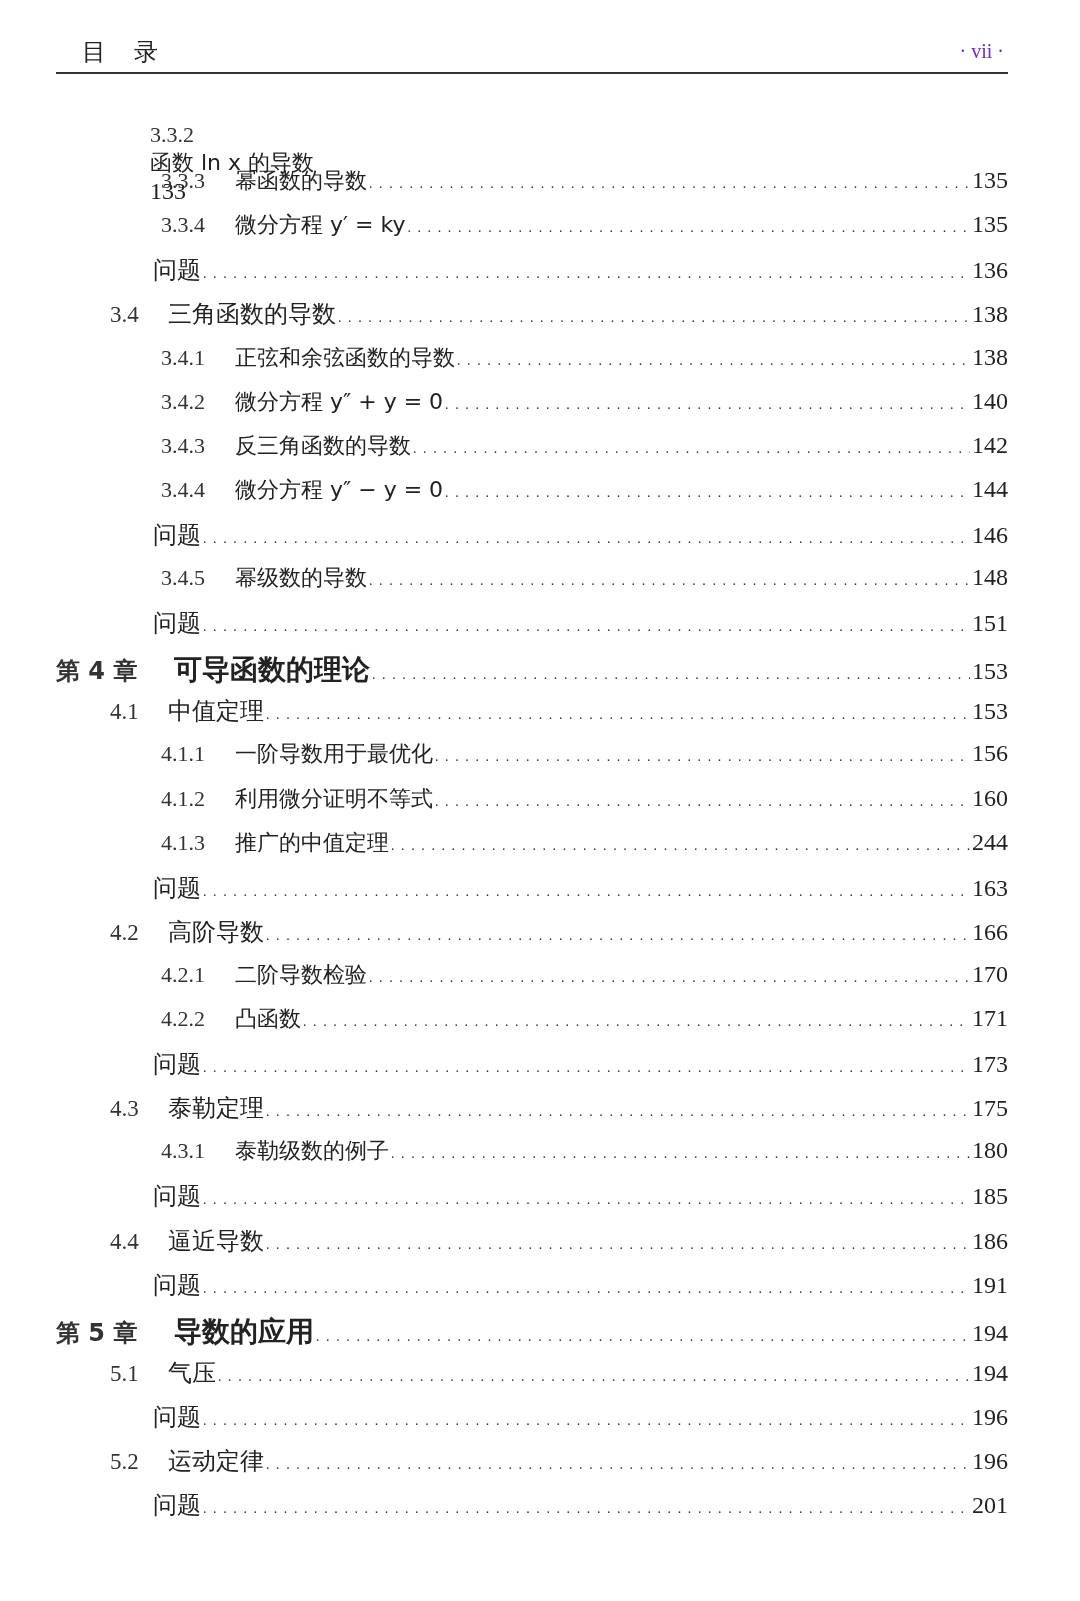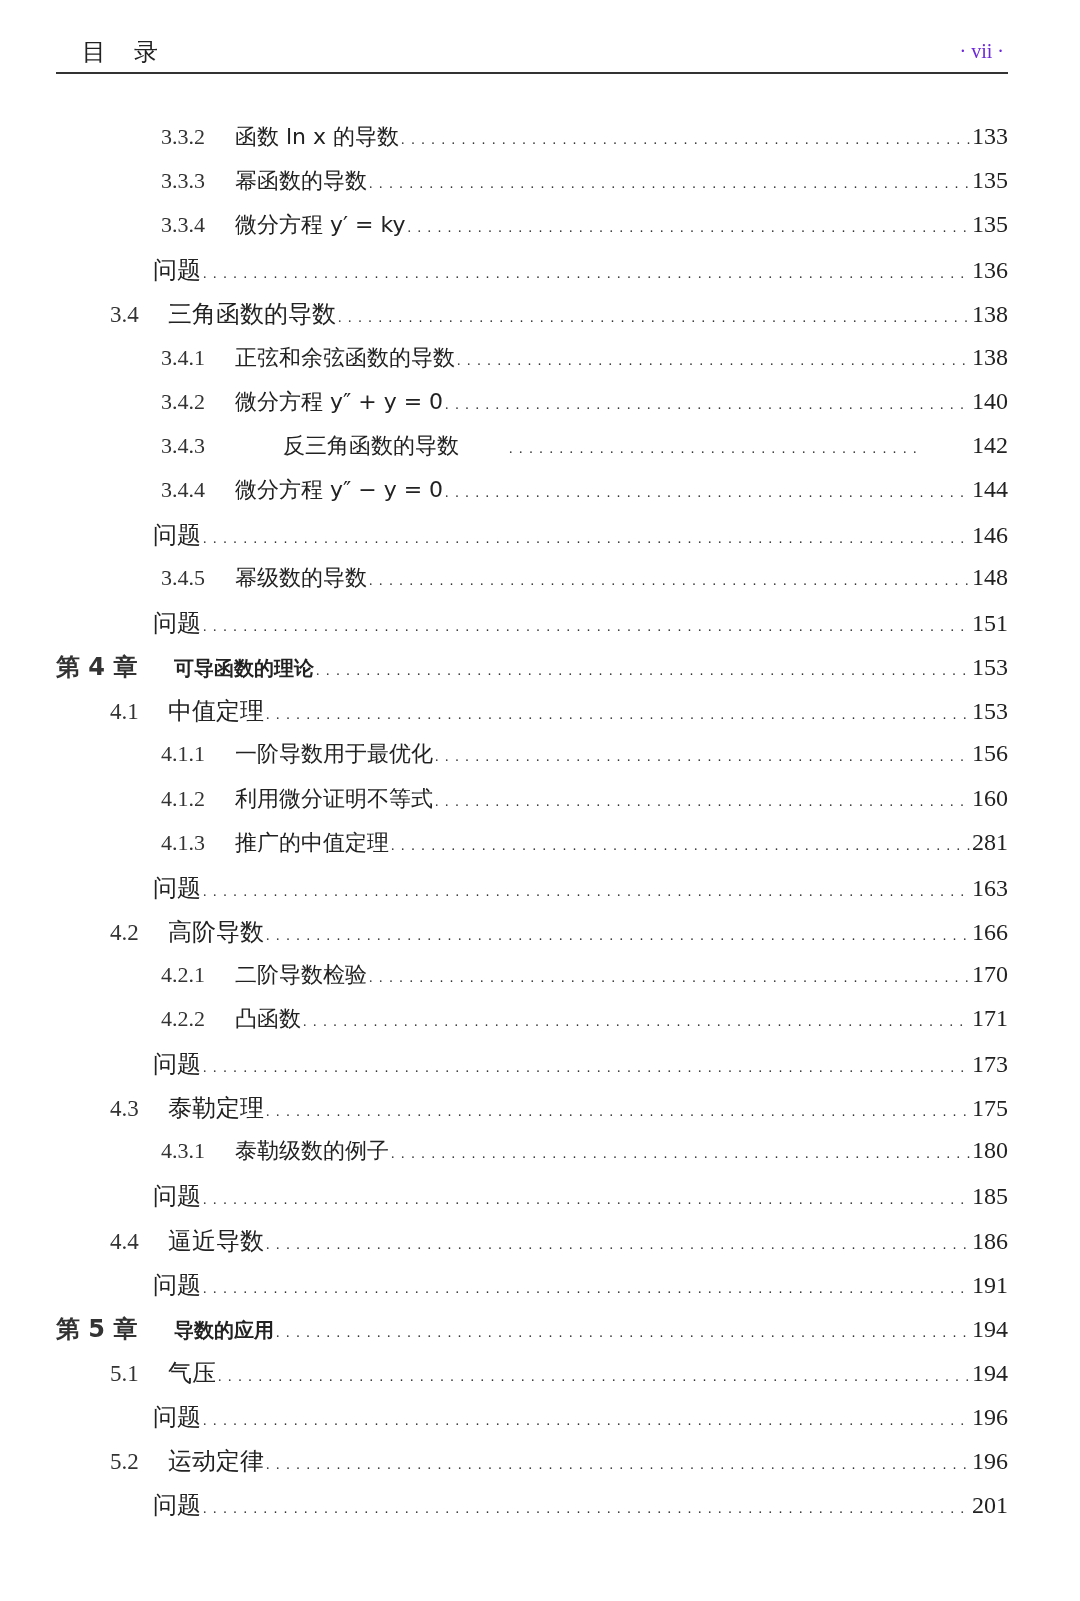--- a/index.html
+++ b/index.html
@@ -14,33 +14,33 @@
   .title { font-family: "DejaVu Sans", sans-serif; color: #222; }
   .leader { flex: 1; overflow: hidden; margin: 0 2px; color: #333; font-family: "Liberation Serif", serif; letter-spacing: 6.6px; font-size: 14px; }
   .leader::after { content: "..................................................................................................................................................................................................."; }
   .page { font-family: "Liberation Serif", serif; font-size: 24px; color: #222; text-align: right; }
   .lvl-sub .num { width: 74px; font-size: 22px; }
   .lvl-sub .title { font-size: 22px; }
   .lvl-sec .num { width: 58px; font-size: 23px; }
   .lvl-sec .title { font-size: 24px; }
   .lvl-prob .title { font-size: 24px; margin-left: 43px; }
   .lvl-ch .num { width: 118px; font-size: 24px; font-weight: bold; font-family: "DejaVu Sans", sans-serif; }
-  .lvl-ch .title { font-size: 20px; font-weight: bold; }
+  .lvl-ch .title { font-size: 28px; font-weight: bold; }
 </style>
 </head>
 <body>
 
 <div class="header">
   <span class="header-title">目录</span>
   <span class="header-page">· vii ·</span>
 </div>
 <div class="header-rule"></div>
 
 <div class="toc" id="toc">
-    <div class="row lvl-sub" style="left: 161px; width: 847px; top: 0px;">
+    <div class="row lvl-sub" style="left: 148px; width: 847px; top: 0px; flex-direction: column;">
       <span class="num">3.3.2</span>
       <span class="title">函数 ln x 的导数</span>
       <span class="leader"></span>
       <span class="page">133</span>
     </div>
     <div class="row lvl-sub" style="left: 161px; width: 847px; top: 44.1px;">
       <span class="num">3.3.3</span>
       <span class="title">幂函数的导数</span>
       <span class="leader"></span>
       <span class="page">135</span>
@@ -67,21 +67,21 @@
       <span class="title">正弦和余弦函数的导数</span>
       <span class="leader"></span>
       <span class="page">138</span>
     </div>
     <div class="row lvl-sub" style="left: 161px; width: 847px; top: 264.6px;">
       <span class="num">3.4.2</span>
       <span class="title">微分方程 y″ + y = 0</span>
       <span class="leader"></span>
       <span class="page">140</span>
     </div>
-    <div class="row lvl-sub" style="left: 161px; width: 847px; top: 308.7px; gap: 48px;">
+    <div class="row lvl-sub" style="left: 161px; width: 847px; top: 308.7px;">
       <span class="num">3.4.3</span>
       <span class="title">反三角函数的导数</span>
       <span class="leader"></span>
       <span class="page">142</span>
     </div>
     <div class="row lvl-sub" style="left: 161px; width: 847px; top: 352.8px;">
       <span class="num">3.4.4</span>
       <span class="title">微分方程 y″ − y = 0</span>
       <span class="leader"></span>
       <span class="page">144</span>
@@ -123,21 +123,21 @@
     <div class="row lvl-sub" style="left: 161px; width: 847px; top: 661.5px;">
       <span class="num">4.1.2</span>
       <span class="title">利用微分证明不等式</span>
       <span class="leader"></span>
       <span class="page">160</span>
     </div>
     <div class="row lvl-sub" style="left: 161px; width: 847px; top: 705.6px;">
       <span class="num">4.1.3</span>
       <span class="title">推广的中值定理</span>
       <span class="leader"></span>
-      <span class="page">281</span>
+      <span class="page">244</span>
     </div>
     <div class="row lvl-prob" style="left: 110px; width: 898px; top: 749.7px;">
       <span class="title">问题</span>
       <span class="leader"></span>
       <span class="page">163</span>
     </div>
     <div class="row lvl-sec" style="left: 110px; width: 898px; top: 793.8px;">
       <span class="num">4.2</span>
       <span class="title">高阶导数</span>
       <span class="leader"></span>

